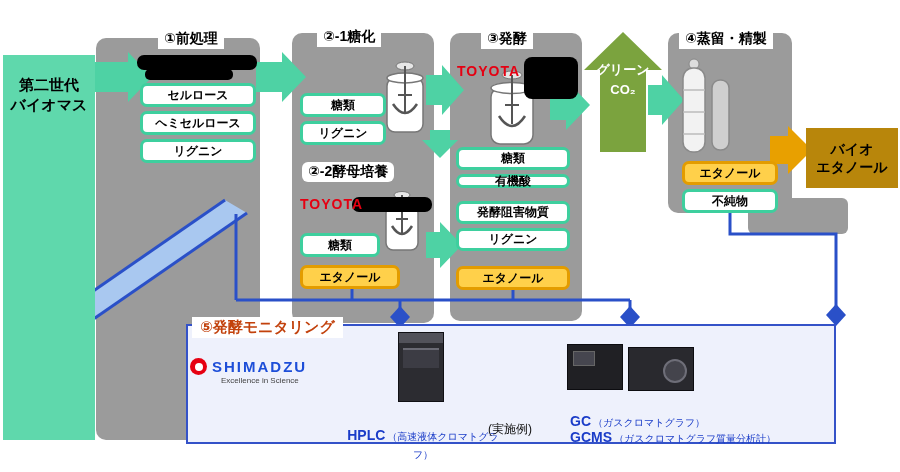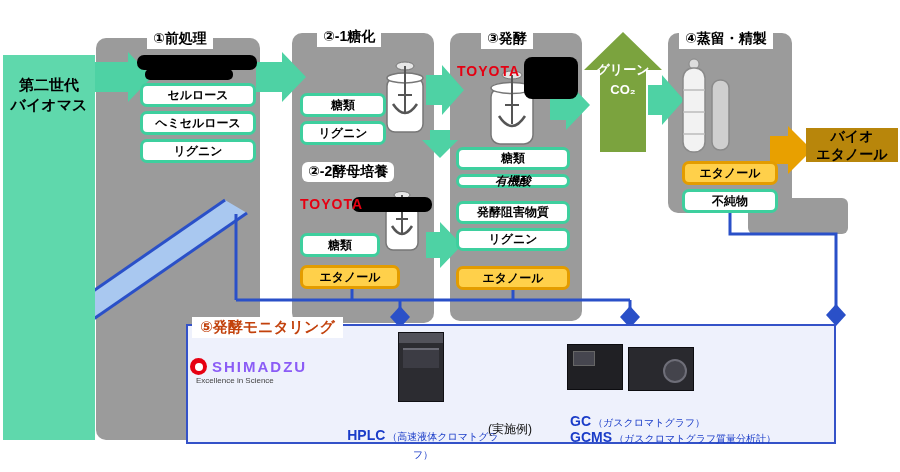--- a/index.html
+++ b/index.html
@@ -10,33 +10,33 @@
   .ml{white-space:pre-line;}
   .source{left:3px;top:55px;width:92px;height:385px;background:#5fd8ac;color:#000;
           font-weight:bold;font-size:15px;text-align:center;padding-top:20px;line-height:1.35;}
   .stage-title{background:#fff;color:#000;font-weight:bold;font-size:14px;padding:1px 6px;z-index:3;}
   .brand{color:#e50012;font-weight:800;font-size:14px;letter-spacing:1px;z-index:3;}
   .ibox{height:24px;background:#fff;border:3px solid #3ecf9e;border-radius:7px;display:flex;
         align-items:center;justify-content:center;font-size:12px;font-weight:bold;color:#000;z-index:2;}
   .ibox.gold{background:#ffd04a;border-color:#e39c00;}
   .co2{left:586px;top:60px;width:74px;text-align:center;color:#fff;font-weight:bold;
        font-size:13px;line-height:1.55;z-index:2;}
-  .output{left:806px;top:128px;width:92px;height:34px;background:#b8860b;color:#000;display:flex;
+  .output{left:806px;top:128px;width:92px;height:60px;background:#b8860b;color:#000;display:flex;
           align-items:center;justify-content:center;text-align:center;font-weight:bold;font-size:14px;
           line-height:1.3;z-index:2;}
   .monitor{left:186px;top:324px;width:650px;height:120px;background:#eef1fc;border:2px solid #3452c8;z-index:1;}
   .mon-title{left:192px;top:317px;background:#fff;color:#c2410c;font-weight:bold;font-size:15px;
              padding:1px 8px;z-index:3;}
   .vendor{left:190px;top:358px;z-index:3;}
   .vendor-row{display:flex;align-items:center;gap:5px;}
   .shimadzu-mark{width:17px;height:17px;border-radius:50%;background:#e60012;display:inline-flex;
                  align-items:center;justify-content:center;}
   .shimadzu-mark span{width:8px;height:8px;border-radius:50%;background:#fff;display:block;}
-  .vendor-name{font-weight:800;font-size:15px;letter-spacing:2px;color:#8b5cf6;}
-  .vendor-tagline{font-size:8px;color:#444;margin-left:6px;margin-top:1px;}
+  .vendor-name{font-weight:800;font-size:15px;letter-spacing:2px;color:#1d4ed8;}
+  .vendor-tagline{font-size:8px;color:#444;margin-left:31px;margin-top:1px;}
   .inst{z-index:3;}
   .hplc{left:398px;top:332px;width:46px;height:70px;background:#2c2c31;border:1px solid #101014;}
   .hplc-top{height:10px;background:#52525a;}
   .hplc-panel{margin:5px 4px;height:18px;background:#3c3c44;border-top:2px solid #6a6a74;}
   .gc{left:567px;top:344px;width:56px;height:46px;background:#202024;border:1px solid #0c0c10;}
   .gc-screen{position:absolute;left:5px;top:6px;width:20px;height:13px;background:#46464f;border:1px solid #666;}
   .gcms{left:628px;top:347px;width:66px;height:44px;background:#29292e;border:1px solid #0c0c10;}
   .gcms-cyl{position:absolute;right:6px;top:11px;width:20px;height:20px;border-radius:50%;
             background:#44444c;border:2px solid #6e6e78;}
   .ilabel{z-index:3;color:#1a3cc8;margin-top:25px;}
@@ -138,41 +138,41 @@
       <rect x="137" y="55" width="120" height="15" rx="7"></rect>
       <rect x="145" y="69" width="88" height="11" rx="5"></rect>
       <rect x="352" y="197" width="80" height="15" rx="7"></rect>
       <rect x="524" y="57" width="54" height="42" rx="8"></rect>
     </g>
   </svg>
 
   <div class="abs source ml">第二世代
 バイオマス</div>
 
-  <div class="abs stage-title" style="left:147px;top:29px;">①前処理</div>
+  <div class="abs stage-title" style="left:158px;top:29px;">①前処理</div>
   <div class="abs stage-title" style="left:317px;top:27px;">②-1糖化</div>
   <div class="abs stage-title" style="left:302px;top:162px;border-radius:6px;">②-2酵母培養</div>
   <div class="abs stage-title" style="left:481px;top:29px;">③発酵</div>
   <div class="abs stage-title" style="left:679px;top:29px;">④蒸留・精製</div>
 
   <div class="abs brand" style="left:300px;top:196px;">TOYOTA</div>
   <div class="abs brand" style="left:457px;top:63px;">TOYOTA</div>
 
   <div class="abs ibox" style="left:140px;top:83px;width:116px;">セルロース</div>
   <div class="abs ibox" style="left:140px;top:111px;width:116px;">ヘミセルロース</div>
   <div class="abs ibox" style="left:140px;top:139px;width:116px;">リグニン</div>
 
   <div class="abs ibox" style="left:300px;top:93px;width:86px;">糖類</div>
   <div class="abs ibox" style="left:300px;top:121px;width:86px;">リグニン</div>
 
   <div class="abs ibox" style="left:300px;top:233px;width:80px;">糖類</div>
   <div class="abs ibox gold" style="left:300px;top:265px;width:100px;">エタノール</div>
 
   <div class="abs ibox" style="left:456px;top:147px;width:114px;height:23px;">糖類</div>
-  <div class="abs ibox" style="left:456px;top:174px;width:114px;height:14px;font-style:italic;">有機酸</div>
+  <div class="abs ibox" style="left:456px;top:174px;width:114px;height:14px;">有機酸</div>
   <div class="abs ibox" style="left:456px;top:201px;width:114px;height:23px;">発酵阻害物質</div>
   <div class="abs ibox" style="left:456px;top:228px;width:114px;height:23px;">リグニン</div>
   <div class="abs ibox gold" style="left:456px;top:266px;width:114px;">エタノール</div>
 
   <div class="abs ibox gold" style="left:682px;top:161px;width:96px;">エタノール</div>
   <div class="abs ibox" style="left:682px;top:189px;width:96px;">不純物</div>
 
   <div class="abs co2 ml">グリーン
 CO₂</div>
 

